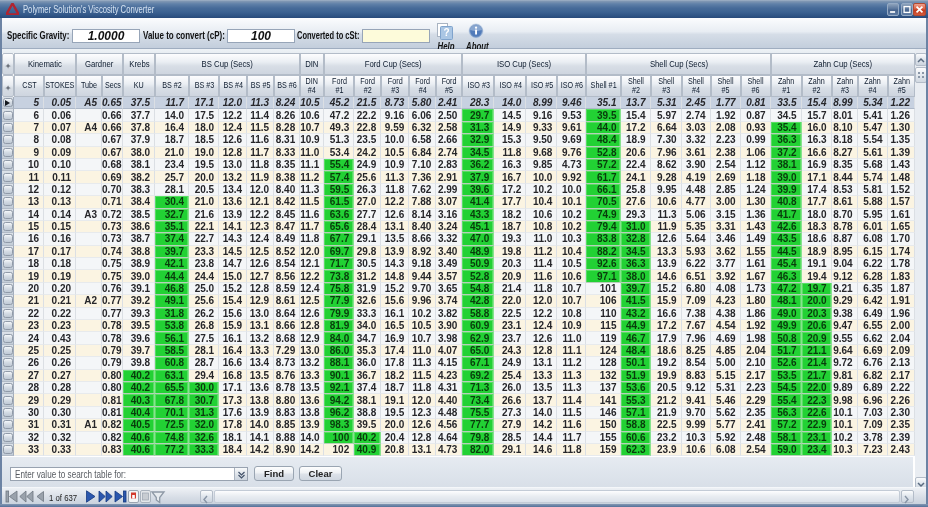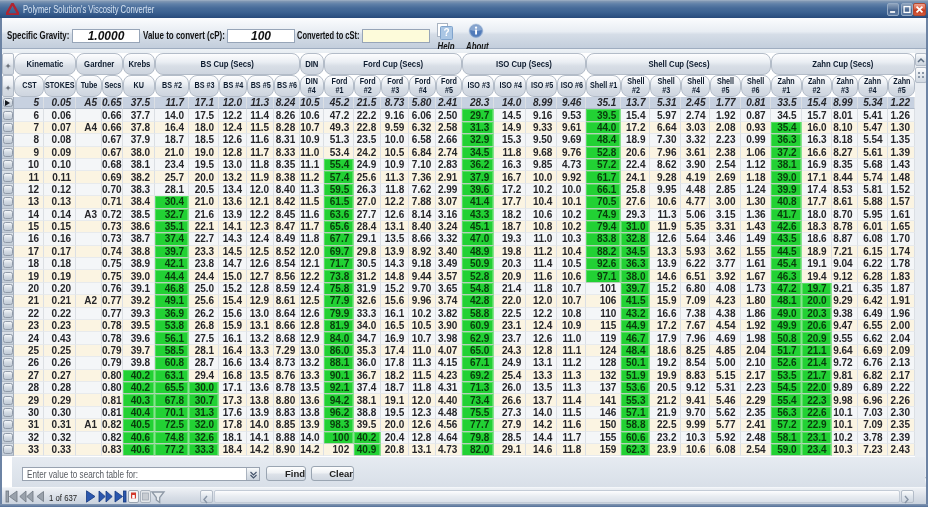--- a/index.html
+++ b/index.html
@@ -23,22 +23,22 @@
 .inp{position:absolute;top:29px;height:14px;width:68px;background:#fff;border:1px solid #97a5b8;
  font-size:12px;font-weight:bold;font-style:italic;text-align:center;line-height:12px;color:#111}
 .ilab{position:absolute;top:41px;font-size:10px;font-weight:bold;font-style:italic;color:#10100f;text-align:center;transform:scaleX(0.78);transform-origin:50% 50%}
 
 #gridbg{position:absolute;left:2px;top:49px;width:913px;height:441px;background:#fff}
 #gridtop{position:absolute;left:2px;top:49px;width:913px;height:4px;background:linear-gradient(#eef2f6,#e8edf2)}
 #grid{position:absolute;left:2px;top:53px;border-collapse:separate;border-spacing:0;table-layout:fixed;width:913px}
 #grid td{overflow:hidden;white-space:nowrap}
 .ih{background:linear-gradient(#fdfdfe,#e9edf2 45%,#d6dce4 60%,#cfd6df);border:1px solid #b3bcc8;border-radius:2px;text-align:center}
 .star{font-size:8.5px;color:#6d737c;line-height:8px}
-.gh,.sh{background:linear-gradient(#fdfdfe,#eaeef3 40%,#d8dee6 60%,#ced5df);border:1px solid #b3bcc8;border-radius:8px;
- text-align:center;color:#0d1b2e;font-weight:bold}
+.gh,.sh{background:linear-gradient(#fdfdfe,#eaeef3 40%,#d8dee6 60%,#ced5df);border:1px solid #b3bcc8;border-radius:0;
+ text-align:center;color:#0d1b2e;font-weight:normal}
 .gh{font-size:9px;height:22px}
 .hwg{width:116.3%;margin-left:-8.15%;transform:scaleX(0.86);text-align:center}
 .hw{width:125%;margin-left:-12.5%;transform:scaleX(0.80);text-align:center}
 .sh{font-size:9px;height:22px;line-height:9.5px}
 .rh{background:linear-gradient(#dce2e9,#c2ccd7);border-right:1px solid #a3adbb;border-bottom:1px solid #b2bbc7;line-height:0}
 .rbtn{display:block;width:10px;height:9px;margin:0 auto;border-radius:2.5px;border:1px solid #909aa8;
  background:linear-gradient(#f4f7fa,#d6dde5 45%,#bfc9d5)}
 .arr{display:block;width:0;height:0;margin:0.5px 0 0 1.5px;border-left:5px solid #14181e;border-top:3.5px solid transparent;border-bottom:3.5px solid transparent}
 .d{font-size:10px;font-weight:bold;text-align:right;padding:0 4px 0 0;color:#26262a;line-height:11px;
  border-right:1px solid #dbdfe4;border-bottom:1px solid #e7eaed;height:12.4px}
@@ -48,28 +48,28 @@
 .d.g{background:#22d134 !important;border-right:1px solid #86e38e;border-bottom:1px solid #b7cfba;color:#093c0c;box-shadow:inset 1px 1px 0 #58dd63,inset -1px 0 0 #58dd63}
 
 #vsb{position:absolute;left:915px;top:49px;width:12px;height:441px;background:#e9edf2}
 .sbtn{position:absolute;left:0;width:12px;height:13px;border:1px solid #b3bcc8;border-radius:2px;
  background:linear-gradient(#fbfcfd,#dfe5ec 50%,#cdd5df);color:#5a6b80;text-align:center}
 .sbtn svg{display:block;margin:1px auto 0}
 .hbtn svg{display:block;margin:1px auto 0}
 #vthumb{position:absolute;left:0;top:18px;width:12px;height:16px;border:1px solid #b3bcc8;border-radius:2px;
  background:linear-gradient(#fdfdfe,#e3e8ee 50%,#d2d9e2)}
 
-#spanel{position:absolute;left:12px;top:457px;width:913px;height:30px;background:linear-gradient(#e6ebf1,#d8dfe8)}
+#spanel{position:absolute;left:0;top:457px;width:913px;height:30px;background:linear-gradient(#e6ebf1,#d8dfe8)}
 #combo{position:absolute;left:10px;top:10px;width:238px;height:14px;background:#fff;border:1px solid #98a2b0}
 #combo .ph{position:absolute;left:4px;top:1px;font-size:10px;color:#565a60;white-space:nowrap;transform:scaleX(0.815);transform-origin:0 50%}
 #combo .dd{position:absolute;right:0;top:0;width:13px;height:12px;border-left:1px solid #aab3bf;
  background:linear-gradient(#f8fafb,#dfe4ea 50%,#ccd4de);text-align:center;color:#42526a}
 #combo .dd svg{display:block;margin:2px auto 0}
 .btn{position:absolute;top:9px;height:15px;border:1px solid #9aa5b2;border-radius:3px;
- background:linear-gradient(#fefefe,#eef1f4 45%,#dde2e9 55%,#d0d7e0);font-size:9.5px;font-weight:bold;color:#222;text-align:right;line-height:13px}
+ background:linear-gradient(#fefefe,#eef1f4 45%,#dde2e9 55%,#d0d7e0);font-size:9.5px;font-weight:bold;color:#222;text-align:center;line-height:13px}
 
 #nav{position:absolute;left:2px;top:487px;width:924px;height:17px;
  background:linear-gradient(#eef1f5,#d7dde6 60%,#c9d2dd);border-top:1px solid #f5f7fa}
 #nav svg{position:absolute;top:2px}
 #rec{position:absolute;left:47px;top:4px;font-size:9.5px;color:#222;white-space:nowrap;transform:scaleX(0.82);transform-origin:0 50%}
 #hsb{position:absolute;left:198px;top:1px;width:716px;height:15px}
 .hbtn{position:absolute;top:1px;width:13px;height:13px;border:1px solid #b3bcc8;border-radius:2px;
  background:linear-gradient(#fbfcfd,#dfe5ec 50%,#cdd5df);color:#8794a5;text-align:center;font-size:8px;line-height:12px}
 #htrack{position:absolute;left:14px;top:1px;width:686px;height:13px;border:1px solid #c3cbd6;border-radius:2px;
  background:linear-gradient(#fdfdfe,#e8ecf1 50%,#dbe1e9)}
@@ -746,21 +746,21 @@
           <td class="d">11.2</td>
           <td class="d">10.4</td>
           <td class="d g">88.2</td>
           <td class="d g">34.5</td>
           <td class="d">13.3</td>
           <td class="d">5.93</td>
           <td class="d">3.62</td>
           <td class="d">1.55</td>
           <td class="d g">44.5</td>
           <td class="d">18.9</td>
-          <td class="d">7.21</td>
+          <td class="d">8.95</td>
           <td class="d">6.15</td>
           <td class="d">1.74</td>
         </tr>
 <tr class="even">
           <td class="rh">
             <span class="rbtn"></span>
           </td>
           <td class="d">18</td>
           <td class="d">0.18</td>
           <td class="d"></td>
@@ -903,21 +903,21 @@
         </tr>
 <tr class="even">
           <td class="rh">
             <span class="rbtn"></span>
           </td>
           <td class="d">22</td>
           <td class="d">0.22</td>
           <td class="d"></td>
           <td class="d">0.77</td>
           <td class="d">39.3</td>
-          <td class="d g">36.9</td>
+          <td class="d g">31.8</td>
           <td class="d">26.2</td>
           <td class="d">15.6</td>
           <td class="d">13.0</td>
           <td class="d">8.64</td>
           <td class="d">12.6</td>
           <td class="d g">79.9</td>
           <td class="d">33.3</td>
           <td class="d">16.1</td>
           <td class="d">10.2</td>
           <td class="d">3.82</td>

